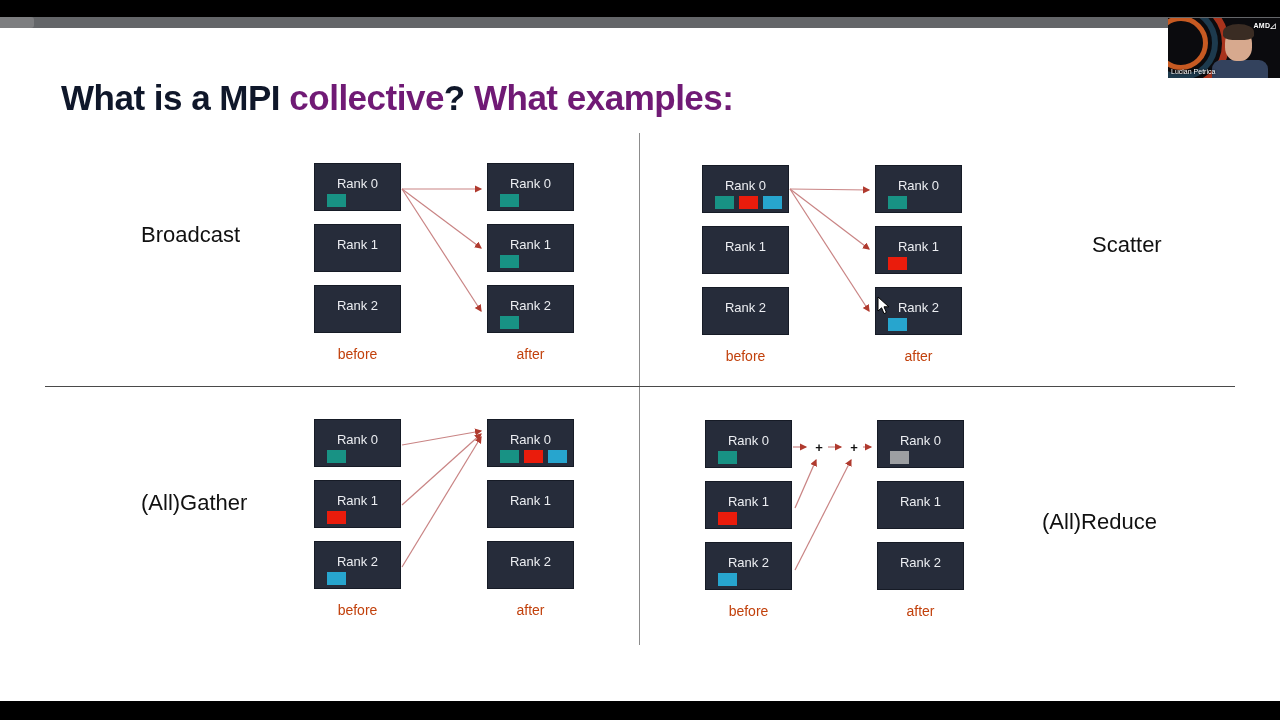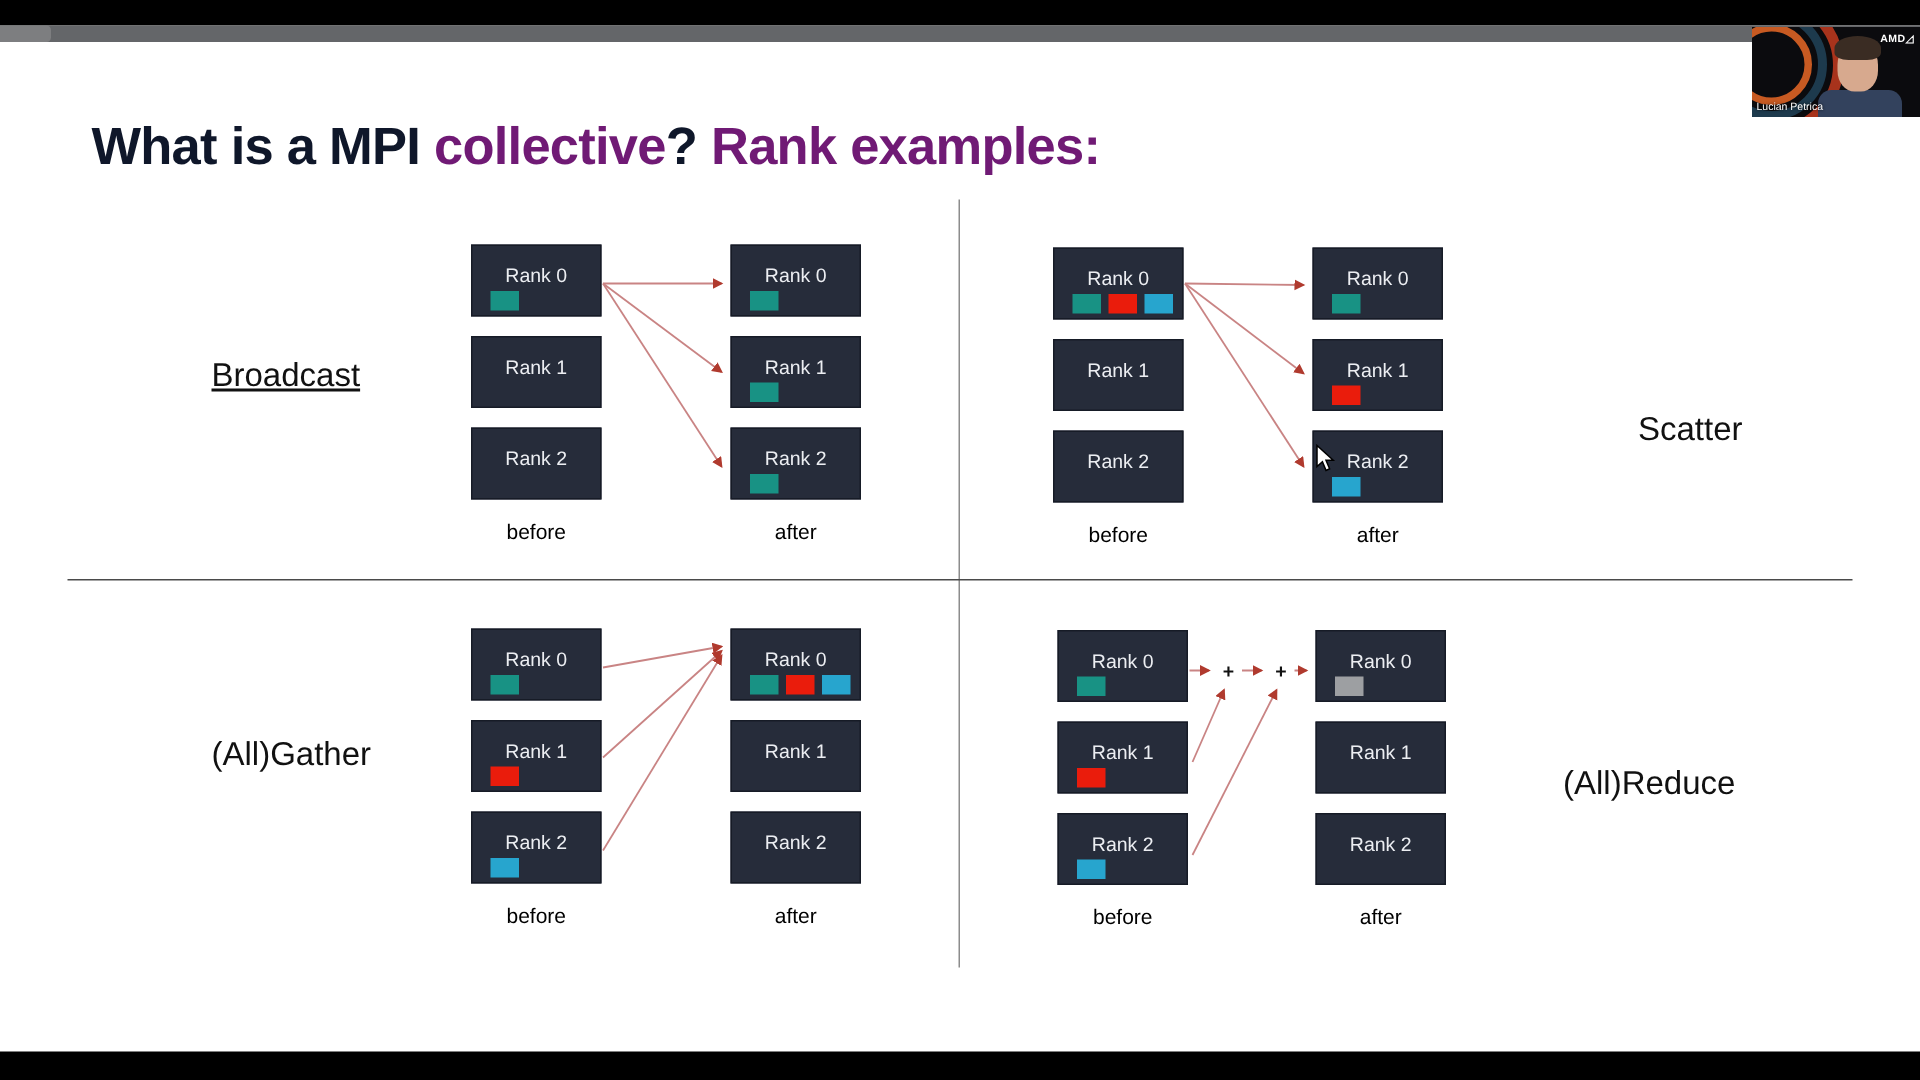--- a/index.html
+++ b/index.html
@@ -12,42 +12,42 @@
   .bottom-bar { position:absolute; left:0; top:701px; width:1280px; height:19px; background:#000; }
 
   .slide-title { position:absolute; left:61px; top:78px; font-size:35px; font-weight:bold; letter-spacing:-0.5px; white-space:pre; }
   .slide-title .t-black { color:#0f172a; }
   .slide-title .t-gray { color:#701a75; }
 
   .divider-v { position:absolute; left:639px; top:133px; width:1px; height:512px; background:#8c8c8c; }
   .divider-h { position:absolute; left:45px; top:386px; width:1190px; height:1px; background:#4a4a4a; }
 
   .quad-label { position:absolute; font-size:22px; color:#111; }
-  .ql-broadcast { left:141px; top:237px;text-decoration:underline; }
-  .ql-scatter   { left:1092px; top:232px;margin-top:41px; }
+  .ql-broadcast { left:141px; top:222px; }
+  .ql-scatter   { left:1092px; top:232px; }
   .ql-gather    { left:141px; top:490px; }
   .ql-reduce    { left:1042px; top:497px;margin-top:12px; }
 
   .quad { position:absolute; width:262px; height:215px; }
   .q0 { left:314px; top:163px; }
   .q1 { left:702px; top:165px; }
   .q2 { left:314px; top:419px; }
   .q3 { left:705px; top:420px; }
 
   .col { position:absolute; top:0; width:87px; }
   .col.before { left:0; }
   .col.after  { left:173px; }
   .q3 .col.after { left:172px; }
 
   .rankbox { position:relative; width:87px; height:48px; background:#262c3a; border:1px solid #161b26; margin-bottom:13px; }
   .rlabel { display:block; padding-top:12px; text-align:center; font-size:13px; color:#eceef2; }
   .sqrow { position:absolute; left:12px; bottom:3px; display:flex; gap:5px; }
   .sq { width:19px; height:13px; }
 
-  .col-label { text-align:center; font-size:14px; color:#000000; margin-top:3px; }
+  .col-label { text-align:center; font-size:14px; color:#c2410c; margin-top:3px; }
 
   .arrows { position:absolute; left:0; top:0; pointer-events:none; }
 
   .webcam { position:absolute; left:1168px; top:18px; width:112px; height:60px; background:#0b0b0e; overflow:hidden; }
   .swirl1 { position:absolute; left:-34px; top:-22px; width:95px; height:95px; border-radius:50%; border:7px solid #a8331c; }
   .swirl2 { position:absolute; left:-24px; top:-12px; width:74px; height:74px; border-radius:50%; border:6px solid #1d3a4d; }
   .swirl3 { position:absolute; left:-14px; top:-2px; width:54px; height:54px; border-radius:50%; border:5px solid #c75a22; }
   .shirt { position:absolute; left:44px; top:42px; width:56px; height:18px; background:#33425d; border-radius:9px 9px 0 0; }
   .head  { position:absolute; left:57px; top:10px; width:27px; height:33px; background:#d7a98e; border-radius:46% 46% 42% 42%; }
   .hair  { position:absolute; left:55px; top:6px; width:31px; height:16px; background:#3a2c23; border-radius:50% 50% 30% 30%; }
@@ -60,21 +60,21 @@
 <body>
 
 <div class="stage">
 
   <div class="top-bar"></div>
   <div class="accent-strip">
       <div class="tab"></div>
     </div>
   <div class="bottom-bar"></div>
 
-  <div class="slide-title"><span class="t-black">What is a MPI </span><span class="t-gray">collective</span><span class="t-black">?</span><span class="t-gray"> Rank examples:</span></div>
+  <div class="slide-title"><span class="t-black">What is a MPI </span><span class="t-gray">collective</span><span class="t-black">?</span><span class="t-gray"> What examples:</span></div>
 
   <div class="divider-v"></div>
   <div class="divider-h"></div>
 
   <div class="quad-label ql-broadcast">Broadcast</div>
   <div class="quad-label ql-scatter">Scatter</div>
   <div class="quad-label ql-gather">(All)Gather</div>
   <div class="quad-label ql-reduce">(All)Reduce</div>
 
   <div class="quad q0">

